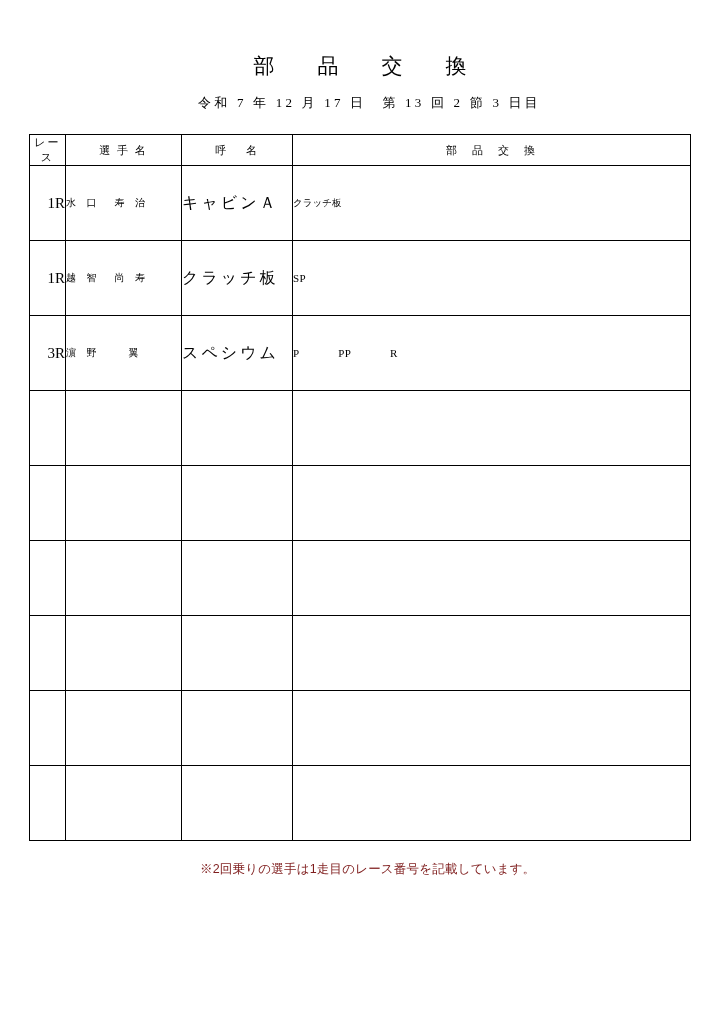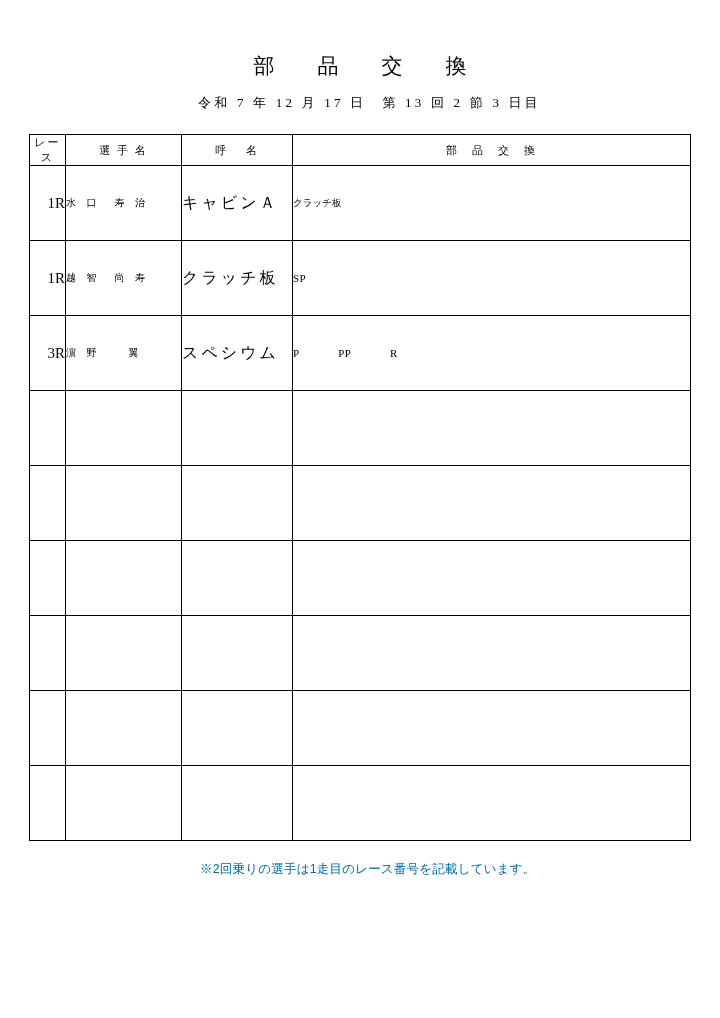--- a/index.html
+++ b/index.html
@@ -99,21 +99,21 @@
   }
   .notes {
     margin: 16px 0 0 0;
     padding-left: 200px;
     font-family: "Liberation Sans", sans-serif;
   }
   .notes div {
     font-size: 12.5px;
     line-height: 24px;
     letter-spacing: 0.2px;
-    color: #0369a1;
+    color: #7f1d1d;
   }
 </style>
 </head>
 <body>
 
 <div class="page">
 
   <div class="doc-title">部　品　交　換</div>
   <div class="doc-subtitle">令和 7 年 12 月 17 日　第 13 回 2 節 3 日目</div>
 

